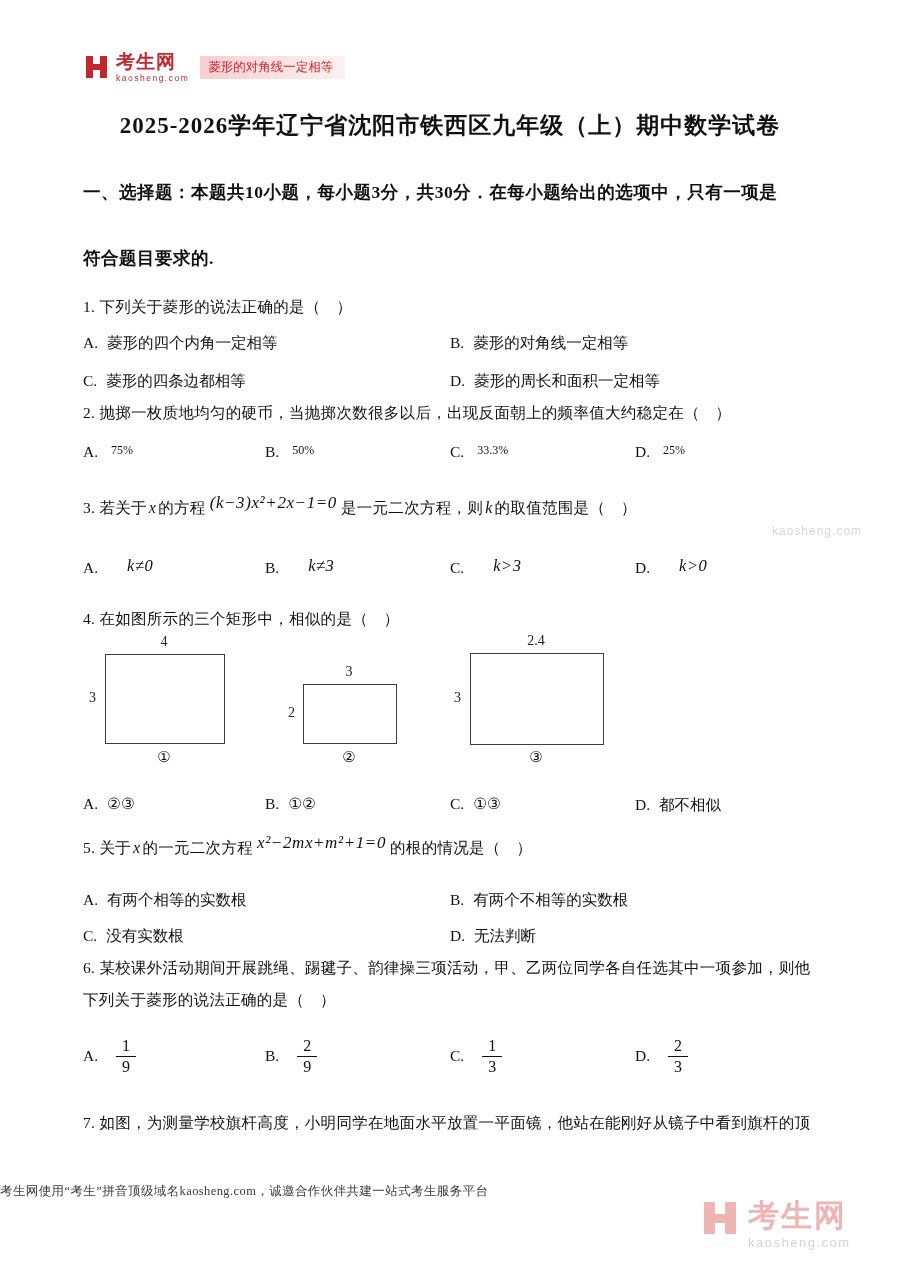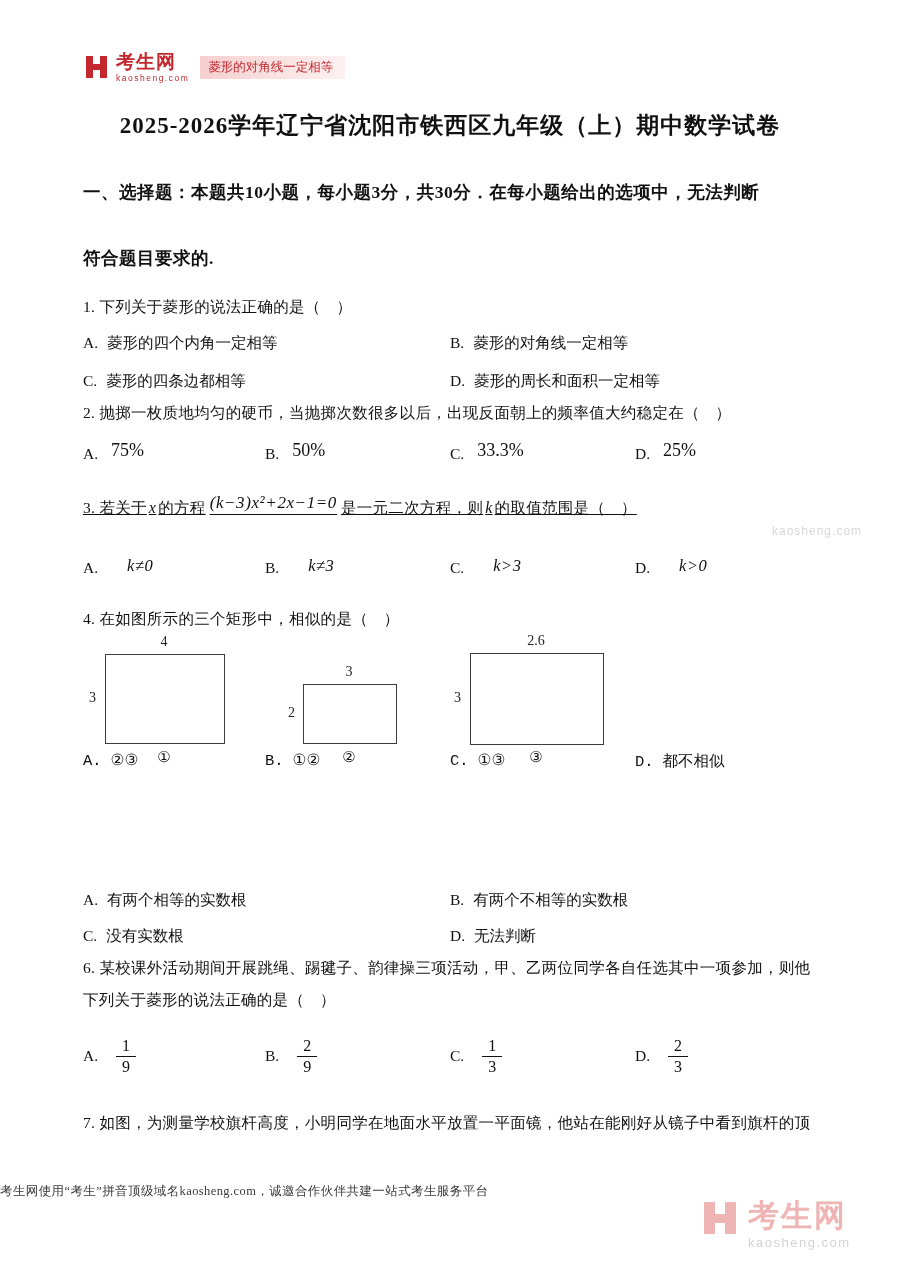--- a/index.html
+++ b/index.html
@@ -39,21 +39,21 @@
   .title{left:0;top:110px;width:100%;text-align:center;font-size:23px;font-weight:bold;letter-spacing:1px;}
   .sec{left:83px;font-size:17.5px;font-weight:bold;letter-spacing:0.5px;}
   .stem{left:83px;font-size:15.5px;letter-spacing:0.3px;white-space:nowrap;}
 
   .row{left:83px;width:740px;height:26px;}
   .opt{position:absolute;top:0;font-size:15.5px;white-space:nowrap;}
   .c1{left:0;} .c2{left:182px;} .c3{left:367px;} .c4{left:552px;}
   .colB{left:367px;}
   .olabel{margin-right:9px;}
 
-  .num-val{font-size:18px;position:relative;top:-3px;margin-left:4px;font-style:normal;}
+  .num-val{font-size:12px;position:relative;top:-3px;margin-left:4px;font-style:normal;}
   .math-var{font-style:italic;font-size:16.5px;position:relative;top:-2px;margin-left:20px;letter-spacing:0.5px;}
   .formula{font-style:italic;font-size:17px;position:relative;top:-5px;margin:0 4px;letter-spacing:0.6px;white-space:nowrap;}
   .inline-var{font-style:italic;font-size:16px;margin:0 2px;}
 
   
   .rect{position:absolute;border:1.3px solid #3c3c3c;background:#fff;}
   .dim{position:absolute;font-size:14px;color:#222;}
   .dim.top-lab{text-align:center;}
   .fig-tag{position:absolute;font-size:15px;text-align:center;}
 
@@ -85,42 +85,42 @@
     </span>
     <span class="logo-text">
       <span class="logo-name">考生网</span>
       <span class="logo-domain">kaosheng.com</span>
     </span>
     <span class="logo-tagline">菱形的对角线一定相等</span>
   </div>
 
   <h1 class="abs title" style="margin:0;">2025-2026学年辽宁省沈阳市铁西区九年级（上）期中数学试卷</h1>
 
-  <div class="abs sec" style="top:180px;">一、选择题：本题共10小题，每小题3分，共30分．在每小题给出的选项中，无法判断</div>
+  <div class="abs sec" style="top:180px;">一、选择题：本题共10小题，每小题3分，共30分．在每小题给出的选项中，只有一项是</div>
   <div class="abs sec" style="top:246px;">符合题目要求的.</div>
 
   <div class="abs stem" style="top:297px;">1. 下列关于菱形的说法正确的是（　）</div>
   <div class="abs row" style="top:333px;">
     <span class="opt c1"><span class="olabel">A.</span><span>菱形的四个内角一定相等</span></span>
     <span class="opt colB"><span class="olabel">B.</span><span>菱形的对角线一定相等</span></span>
   </div>
   <div class="abs row" style="top:371px;">
     <span class="opt c1"><span class="olabel">C.</span><span>菱形的四条边都相等</span></span>
     <span class="opt colB"><span class="olabel">D.</span><span>菱形的周长和面积一定相等</span></span>
   </div>
 
   <div class="abs stem" style="top:403px;">2. 抛掷一枚质地均匀的硬币，当抛掷次数很多以后，出现反面朝上的频率值大约稳定在（　）</div>
   <div class="abs row" style="top:443px;">
     <span class="opt c1"><span class="olabel">A.</span><span class="num-val">75%</span></span>
     <span class="opt c2"><span class="olabel">B.</span><span class="num-val">50%</span></span>
     <span class="opt c3"><span class="olabel">C.</span><span class="num-val">33.3%</span></span>
     <span class="opt c4"><span class="olabel">D.</span><span class="num-val">25%</span></span>
   </div>
 
-  <div class="abs stem" style="top:498px;text-decoration:underline;">
+  <div class="abs stem" style="top:498px;">
     <span>3. 若关于</span><span class="inline-var">x</span><span>的方程</span><span class="formula">(k−3)x²+2x−1=0</span><span>是一元二次方程，则</span><span class="inline-var">k</span><span>的取值范围是（　）</span>
   </div>
   <div class="abs row" style="top:558px;">
     <span class="opt c1"><span class="olabel">A.</span><span class="math-var">k≠0</span></span>
     <span class="opt c2"><span class="olabel">B.</span><span class="math-var">k≠3</span></span>
     <span class="opt c3"><span class="olabel">C.</span><span class="math-var">k&gt;3</span></span>
     <span class="opt c4"><span class="olabel">D.</span><span class="math-var">k&gt;0</span></span>
   </div>
 
   <div class="abs stem" style="top:609px;">4. 在如图所示的三个矩形中，相似的是（　）</div>
@@ -129,33 +129,36 @@
     <span class="dim top-lab abs" style="left:105px;top:634px;width:118px;">4</span>
     <span class="dim abs" style="left:89px;top:690px;">3</span>
     <div class="rect abs" style="left:105px;top:654px;width:118px;height:88px;"></div>
     <span class="fig-tag abs" style="left:105px;top:748px;width:118px;">①</span>
 
     <span class="dim top-lab abs" style="left:303px;top:664px;width:92px;">3</span>
     <span class="dim abs" style="left:288px;top:705px;">2</span>
     <div class="rect abs" style="left:303px;top:684px;width:92px;height:58px;"></div>
     <span class="fig-tag abs" style="left:303px;top:748px;width:92px;">②</span>
 
-    <span class="dim top-lab abs" style="left:470px;top:633px;width:132px;">2.6</span>
+    <span class="dim top-lab abs" style="left:470px;top:633px;width:132px;">2.4</span>
     <span class="dim abs" style="left:454px;top:690px;">3</span>
     <div class="rect abs" style="left:470px;top:653px;width:132px;height:90px;"></div>
     <span class="fig-tag abs" style="left:470px;top:748px;width:132px;">③</span>
   </div>
 
-  <div class="abs row" style="top:751px;font-family:Liberation Mono, monospace;">
+  <div class="abs row" style="top:795px;">
     <span class="opt c1"><span class="olabel">A.</span><span>②③</span></span>
     <span class="opt c2"><span class="olabel">B.</span><span>①②</span></span>
     <span class="opt c3"><span class="olabel">C.</span><span>①③</span></span>
     <span class="opt c4"><span class="olabel">D.</span><span>都不相似</span></span>
   </div>
 
+  <div class="abs stem" style="top:838px;">
+    <span>5. 关于</span><span class="inline-var">x</span><span>的一元二次方程</span><span class="formula">x²−2mx+m²+1=0</span><span>的根的情况是（　）</span>
+  </div>
   <div class="abs row" style="top:890px;">
     <span class="opt c1"><span class="olabel">A.</span><span>有两个相等的实数根</span></span>
     <span class="opt colB"><span class="olabel">B.</span><span>有两个不相等的实数根</span></span>
   </div>
   <div class="abs row" style="top:926px;">
     <span class="opt c1"><span class="olabel">C.</span><span>没有实数根</span></span>
     <span class="opt colB"><span class="olabel">D.</span><span>无法判断</span></span>
   </div>
 
   <div class="abs stem" style="top:958px;">6. 某校课外活动期间开展跳绳、踢毽子、韵律操三项活动，甲、乙两位同学各自任选其中一项参加，则他</div>

